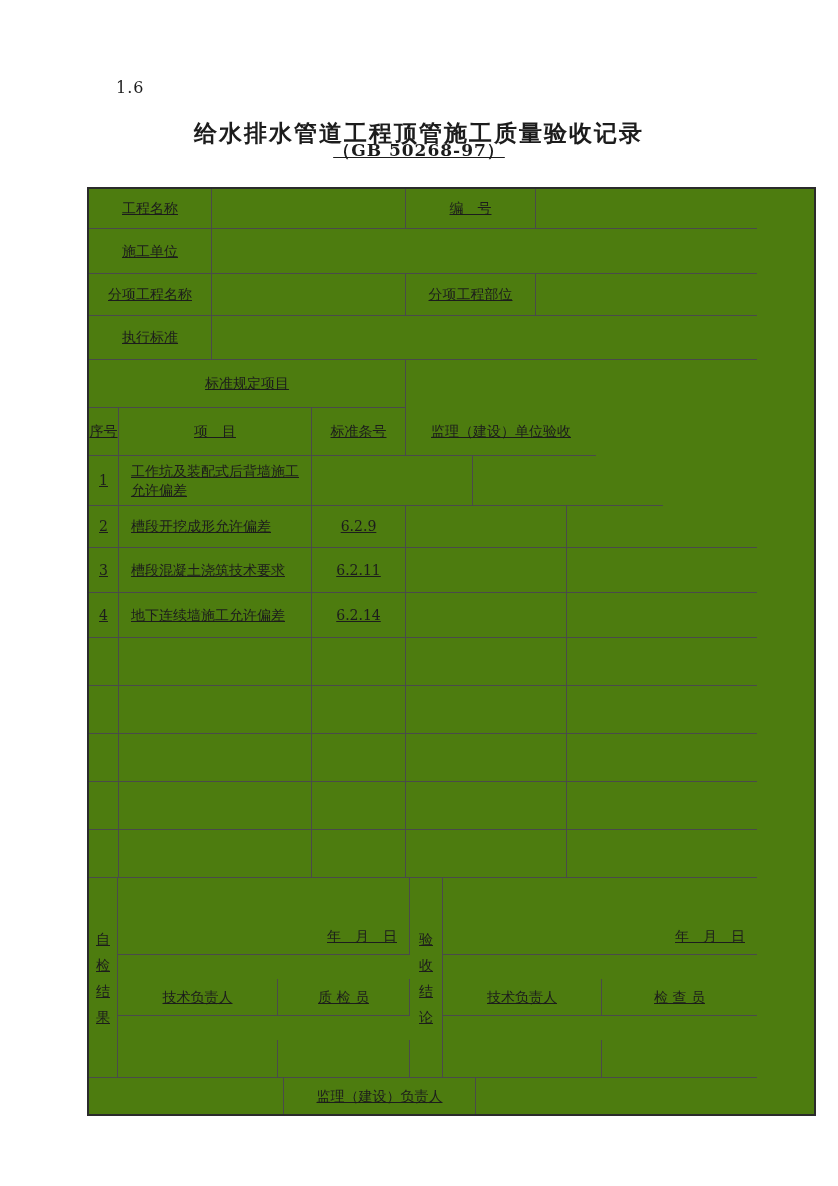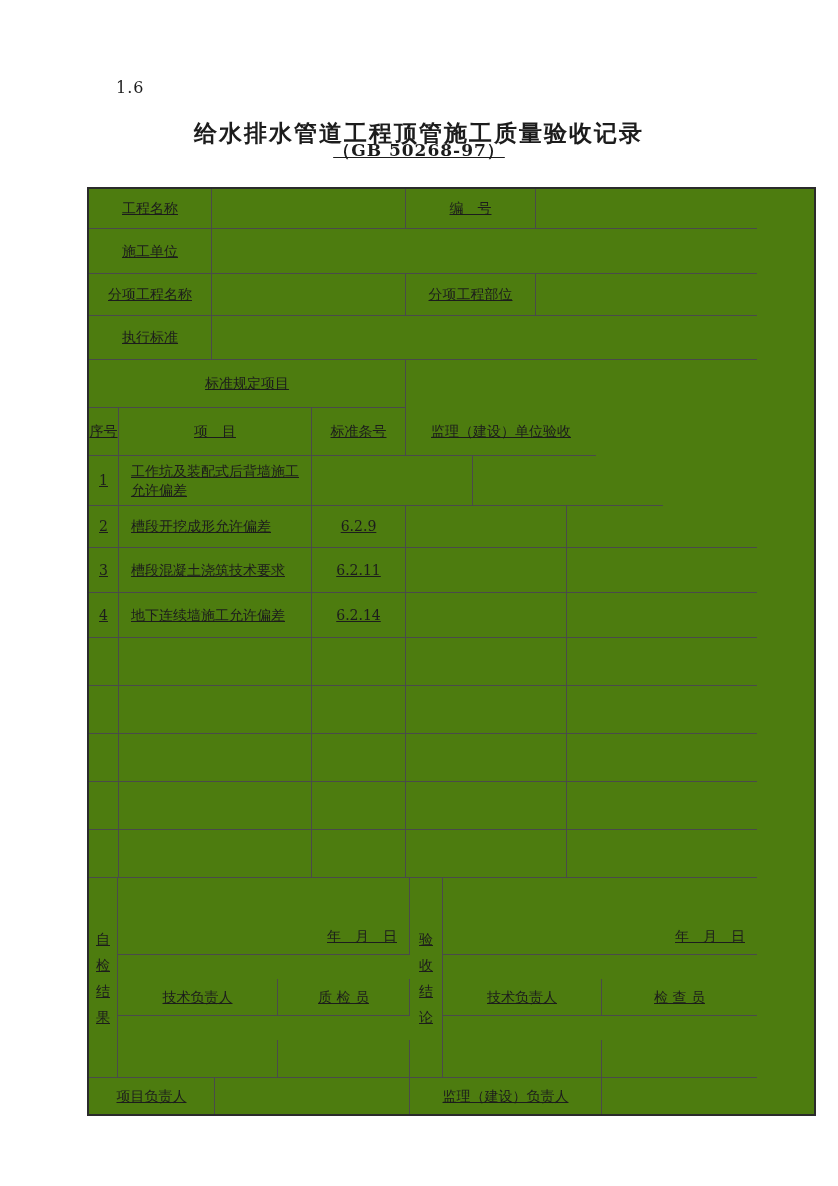--- a/index.html
+++ b/index.html
@@ -173,20 +173,19 @@
           <div class="cell nr" style="width:155px">检 查 员</div>
         </div>
         <div class="row" style="height:38px">
           <div class="cell" style="width:159px"></div>
           <div class="cell nr" style="width:155px"></div>
         </div>
       </div>
     </div>
 
     <div class="row" style="height:36px">
-      <div class="cell nb" style="width:126px">项目负责人</div>
       <div class="cell nb" style="width:195px"></div>
       <div class="cell nb" style="width:192px">监理（建设）负责人</div>
       <div class="cell nr nb" style="width:155px"></div>
     </div>
 
   </div>
 </div>
 
 </body></html>

